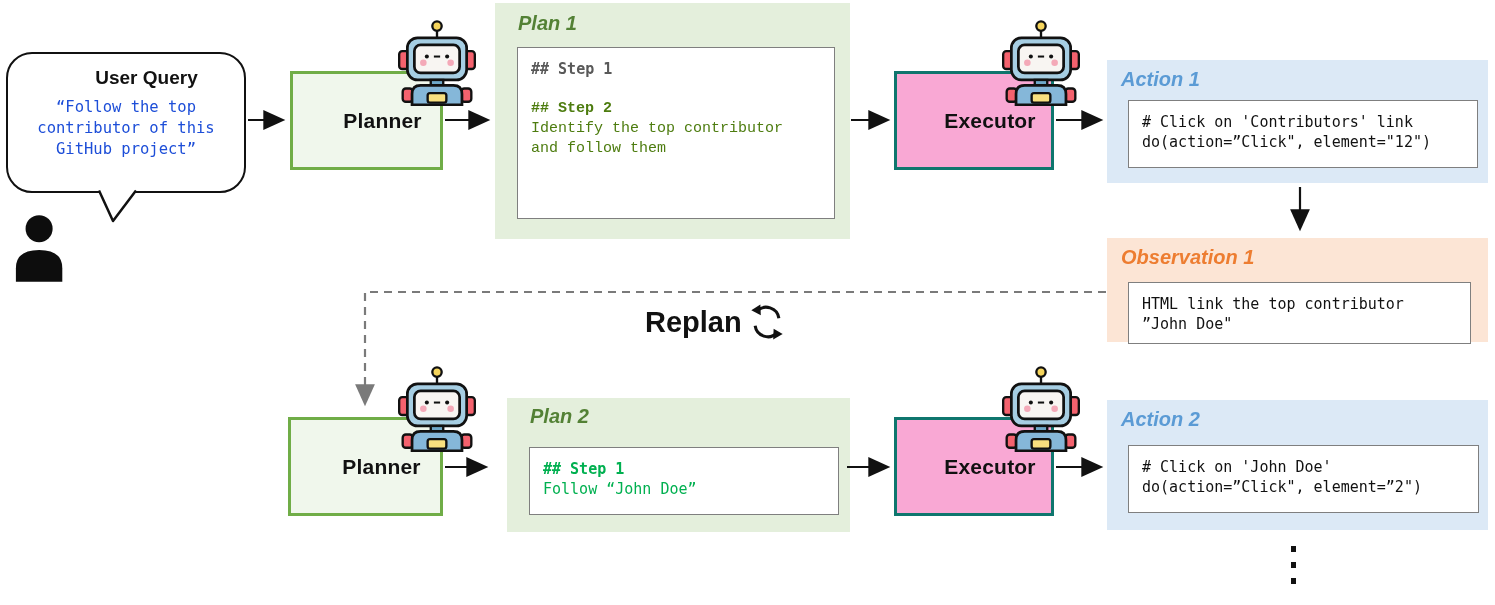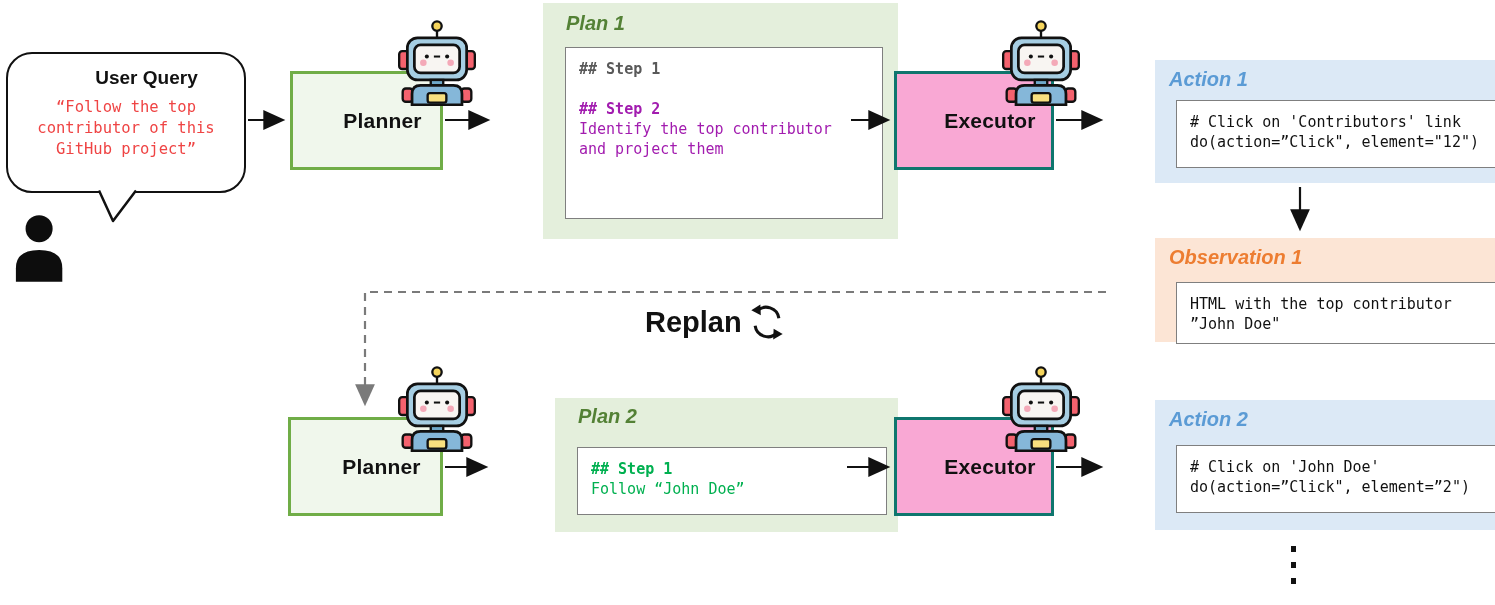--- a/index.html
+++ b/index.html
@@ -5,45 +5,45 @@
   html,body{margin:0;padding:0;background:#fff;}
   #stage{position:relative;width:1495px;height:605px;background:#fff;overflow:hidden;
          font-family:"Liberation Sans",sans-serif;}
 
   
   .bubble{position:absolute;left:6px;top:52px;width:240px;height:141px;
           background:#fff;border:2.5px solid #111;border-radius:26px;
           box-sizing:border-box;text-align:center;z-index:2;}
   .bubble-title{font-weight:bold;font-size:19px;color:#111;margin-top:13px;padding-left:41px;}
   .bubble-text{font-family:"DejaVu Sans Mono",monospace;font-size:15.5px;line-height:21px;
-               color:#ef4444;margin-top:8px;white-space:pre-line;}
+               color:#1d4ed8;margin-top:8px;white-space:pre-line;}
 
   
   .agent-box{position:absolute;box-sizing:border-box;display:flex;align-items:center;
              justify-content:center;z-index:2;padding-left:32px;}
   .agent-box.green{background:#f0f7ec;border:3px solid #70ad47;}
   .agent-box.blue{background:#f9a8d4;border:3px solid #0f766e;}
   .agent-label{font-weight:bold;font-size:21px;color:#111;letter-spacing:.2px;}
 
   
-  .panel{position:absolute;box-sizing:border-box;z-index:1;margin-left:48px;}
+  .panel{position:absolute;box-sizing:border-box;z-index:1;}
   .panel.green{background:#e4efdc;}
   .panel.blue{background:#dce9f6;}
   .panel.orange{background:#fce5d5;}
   .panel-title{position:absolute;font-weight:bold;font-style:italic;font-size:20px;}
   .panel-title.green{color:#538135;}
   .panel-title.blue{color:#5b9bd5;}
   .panel-title.orange{color:#ed7d31;}
   .code-box{position:absolute;background:#fff;border:1.6px solid #7f7f7f;box-sizing:border-box;
             font-family:"DejaVu Sans Mono",monospace;font-size:15px;line-height:20px;
             padding:11px 13px;color:#111;}
   .code-box .h{font-weight:bold;}
   .pre{white-space:pre-line;}
   .gray{color:#595959;}
-  .red{color:#a21caf;}
+  .red{color:#4d7c0f;font-family:Liberation Mono, monospace;}
   .brightgreen{color:#00b050;}
   .spacer{height:20px;}
 
   
   .robot{position:absolute;width:78px;height:88px;z-index:3;}
   .person{position:absolute;left:13px;top:214px;width:58px;height:68px;z-index:2;}
   .replan{position:absolute;left:645px;top:303px;display:flex;align-items:center;gap:6px;z-index:2;}
   .replan-label{font-weight:bold;font-size:29px;color:#111;}
   .refresh{width:38px;height:38px;}
 
@@ -75,37 +75,37 @@
     <span class="agent-label">Planner</span>
   </div>
 
   <div class="panel green" style="left:495px;top:3px;width:355px;height:236px;">
     <div class="panel-title green" style="left:23px;top:9px;">Plan 1</div>
     <div class="code-box" style="left:22px;top:44px;width:318px;height:172px;">
       <div class="h gray">## Step 1</div>
       <div class="spacer"></div>
       <div class="h red">## Step 2</div>
       <div class="pre red">Identify the top contributor
-and project them</div>
+and follow them</div>
     </div>
   </div>
 
   <div class="agent-box blue" style="left:894px;top:71px;width:160px;height:99px;">
     <span class="agent-label">Executor</span>
   </div>
 
   <div class="panel blue" style="left:1107px;top:60px;width:381px;height:123px;">
     <div class="panel-title blue" style="left:14px;top:8px;">Action 1</div>
     <div class="code-box pre" style="left:21px;top:40px;width:350px;height:68px;"># Click on 'Contributors' link
 do(action=”Click", element="12")</div>
   </div>
 
   <div class="panel orange" style="left:1107px;top:238px;width:381px;height:104px;">
     <div class="panel-title orange" style="left:14px;top:8px;">Observation 1</div>
-    <div class="code-box pre" style="left:21px;top:44px;width:343px;height:62px;">HTML with the top contributor
+    <div class="code-box pre" style="left:21px;top:44px;width:343px;height:62px;">HTML link the top contributor
 ”John Doe"</div>
   </div>
 
   <div class="replan">
     <span class="replan-label">Replan</span>
     <svg class="refresh" viewBox="0 0 40 40">
       <path d="M32.5,16 A13.5,13.5 0 0 0 9.5,8.5" fill="none" stroke="#111" stroke-width="3.2"></path>
       <polygon points="13,1.5 3.5,7.5 13.5,13" fill="#111"></polygon>
       <path d="M7.5,24 A13.5,13.5 0 0 0 30.5,31.5" fill="none" stroke="#111" stroke-width="3.2"></path>
       <polygon points="27,27 36.5,32.5 26.5,38.5" fill="#111"></polygon>

